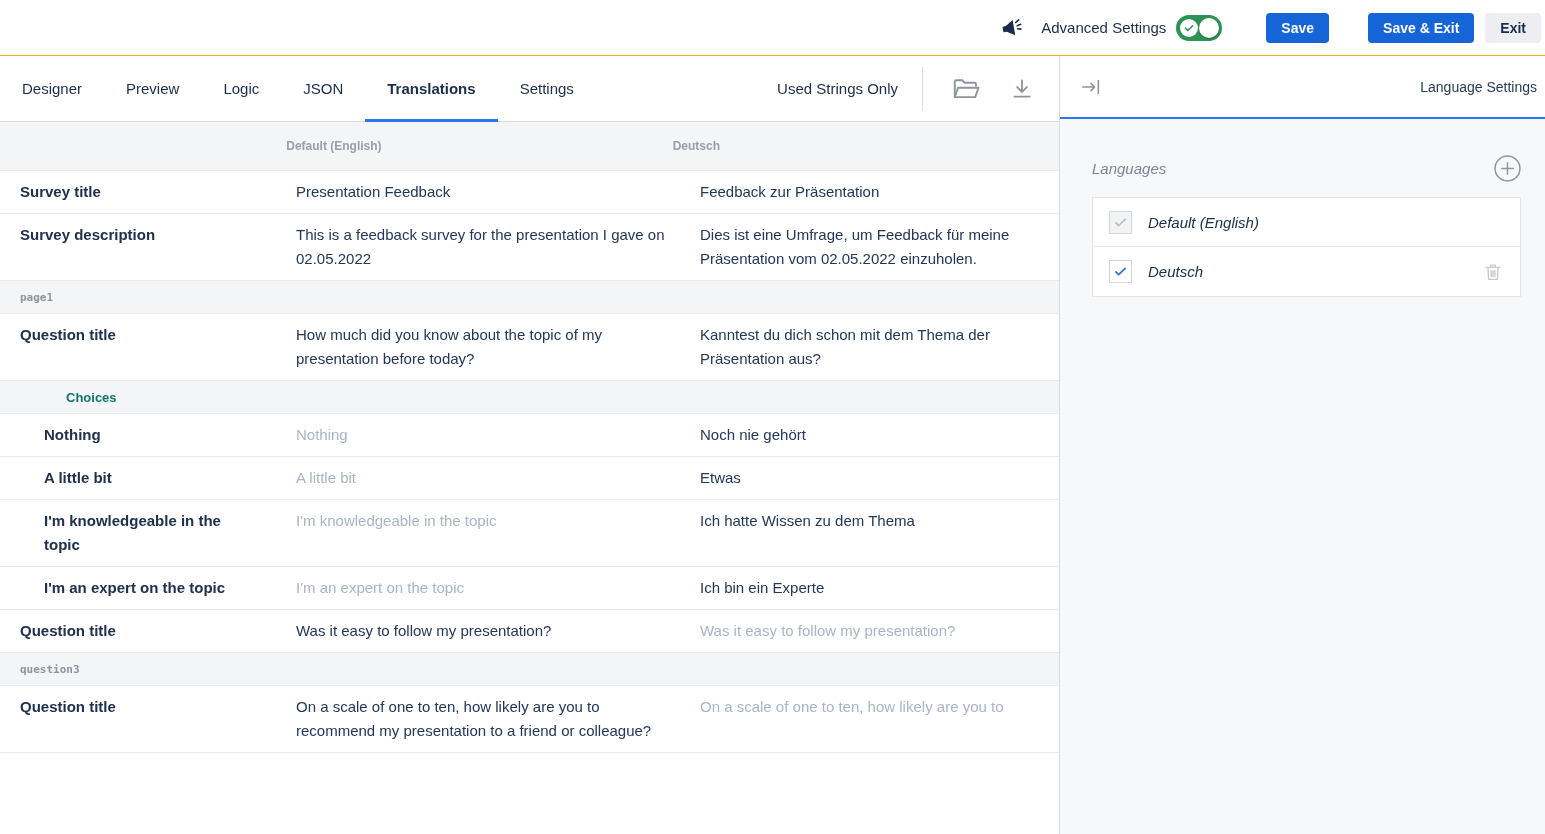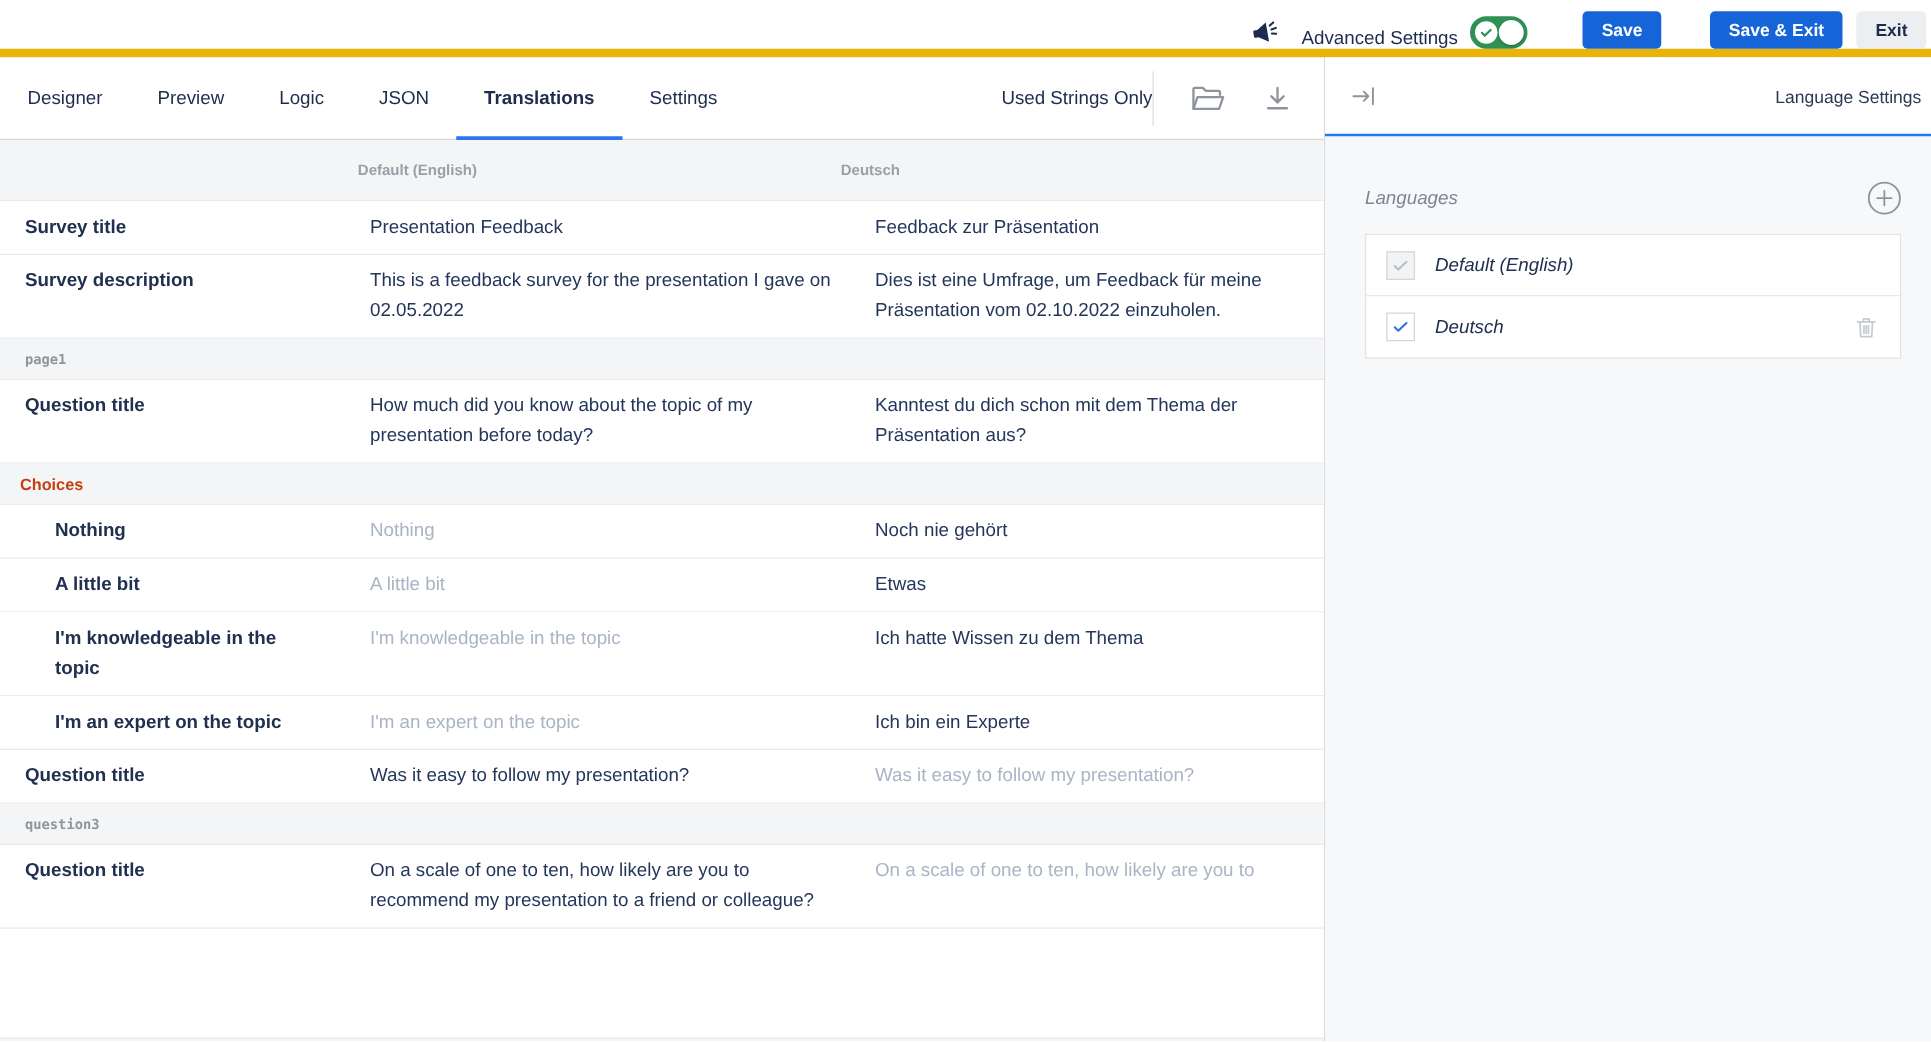--- a/index.html
+++ b/index.html
@@ -1,21 +1,21 @@
 <!DOCTYPE html>
 <html><head>
 <meta charset="utf-8">
 <style>
   * { margin:0; padding:0; box-sizing:border-box; }
   html,body { width:1545px; height:834px; overflow:hidden; background:#fff;
     font-family:"Liberation Sans", sans-serif; color:#20304f; }
 
   
-  .topbar { height:46px; display:flex; align-items:flex-end; justify-content:flex-end;
-    background:#fff; border-bottom:7px solid #eab308; padding-right:4px; }
+  .topbar { height:56px; display:flex; align-items:center; justify-content:flex-end;
+    background:#fff; border-bottom:1px solid #eab308; padding-right:4px; }
   .topbar .megaphone { margin-right:16px; display:flex; }
   .adv-label { font-size:15px; color:#1d2c4e; margin-right:10px; }
   .toggle { width:46px; height:26px; background:#2d9253; border-radius:13px;
     position:relative; margin-right:16px; cursor:pointer; flex:0 0 auto; }
   .toggle .tick { position:absolute; left:4px; top:4px; width:18px; height:18px;
     border-radius:50%; background:#fff; display:flex; align-items:center; justify-content:center; }
   .toggle .tick svg { display:block; }
   .toggle .knob { position:absolute; right:3px; top:3px; width:20px; height:20px;
     border-radius:50%; background:#fff; box-shadow:0 1px 2px rgba(0,0,0,.25); }
   .btn { height:30px; border:none; border-radius:4px; font-family:inherit;
@@ -30,42 +30,42 @@
   
   .tabbar { height:66px; display:flex; align-items:stretch; justify-content:space-between;
     border-bottom:1px solid #d6d8da; background:#fff; flex:0 0 auto; }
   .tabs { display:flex; }
   .tab { padding:0 22px; display:flex; align-items:center; font-size:15px;
     color:#1d2c4e; position:relative; cursor:pointer; white-space:nowrap; }
   .tab.active { font-weight:700; }
   .tab.active::after { content:""; position:absolute; left:0; right:0; bottom:-1px;
     height:3px; background:#2b76f0; }
   .tab-tools { display:flex; align-items:center; padding-right:24px; }
-  .used-strings { font-size:15px; color:#1d2c4e; cursor:pointer; }
+  .used-strings { font-size:15px; color:#1d2c4e; cursor:pointer; margin-right:24px; }
   .vdivider { width:1px; height:44px; background:#dcdee1; margin-right:28px; }
   .tool-icon { display:flex; align-items:center; cursor:pointer; margin-right:28px; }
   .tool-icon:last-child { margin-right:0; }
 
   
   .ttable { flex:1; overflow:hidden; background:#fff; position:relative; }
   .trow { display:flex; border-bottom:1px solid #e9eaec; background:#fff; }
   .trow.thead { height:49px; background:#f4f5f6; align-items:center; }
   .c-label { width:296px; padding:9px 52px 9px 20px; font-size:15px; font-weight:700;
     color:#20304f; line-height:24px; }
   .c-cell { width:404px; padding:9px 24px 9px 0; font-size:15px; color:#24365a;
     line-height:24px; cursor:text; }
   .c-cell.ph { color:#a9b4c4; }
   .c-cell.nowrap { white-space:nowrap; overflow:hidden; }
   .c-cell:last-child { flex:1; }
   .c-head { width:404px; font-size:12px; font-weight:600; color:#9aa0a9; }
   .trow.item .c-label.indent { padding-left:44px; }
   .trow.section { height:33px; background:#f4f5f6; align-items:center; }
   .section-label.code { font-family:"DejaVu Sans Mono", monospace; font-size:11px;
     font-weight:700; color:#8f959f; padding-left:20px; }
-  .section-label.txt { font-size:13px; font-weight:600; color:#c2410c; padding-left:16px; }
+  .section-label.txt { font-size:13px; font-weight:600; color:#0f766e; padding-left:34px;margin-left:32px; }
   .table-bottom-strip { position:absolute; bottom:0; left:0; right:0; height:3px;
     background:#f4f5f6; border-top:1px solid #e9eaec; }
 
   
   .panel { flex:1; background:#f7f8fa; display:flex; flex-direction:column; }
   .panel-header { height:63px; background:#fff; border-bottom:2px solid #2b76f0;
     display:flex; align-items:center; justify-content:space-between; padding:0 8px 0 20px; flex:0 0 auto; }
   .collapse-btn { display:flex; align-items:center; cursor:pointer; }
   .panel-title { font-size:14px; color:#2a3a55; }
   .panel-body { padding:36px 24px 0 32px;font-style:italic; }
@@ -145,21 +145,21 @@
       </div>
       <div id="table-rows">
           <div class="trow item">
             <div class="c-label">Survey title</div>
             <div class="c-cell">Presentation Feedback</div>
             <div class="c-cell">Feedback zur Präsentation</div>
           </div>
           <div class="trow item">
             <div class="c-label">Survey description</div>
             <div class="c-cell">This is a feedback survey for the presentation I gave on 02.05.2022</div>
-            <div class="c-cell">Dies ist eine Umfrage, um Feedback für meine Präsentation vom 02.10.2022 einzuholen.</div>
+            <div class="c-cell">Dies ist eine Umfrage, um Feedback für meine Präsentation vom 02.05.2022 einzuholen.</div>
           </div>
           <div class="trow section">
             <span class="section-label code">page1</span>
           </div>
           <div class="trow item">
             <div class="c-label">Question title</div>
             <div class="c-cell">How much did you know about the topic of my presentation before today?</div>
             <div class="c-cell">Kanntest du dich schon mit dem Thema der Präsentation aus?</div>
           </div>
           <div class="trow section">

